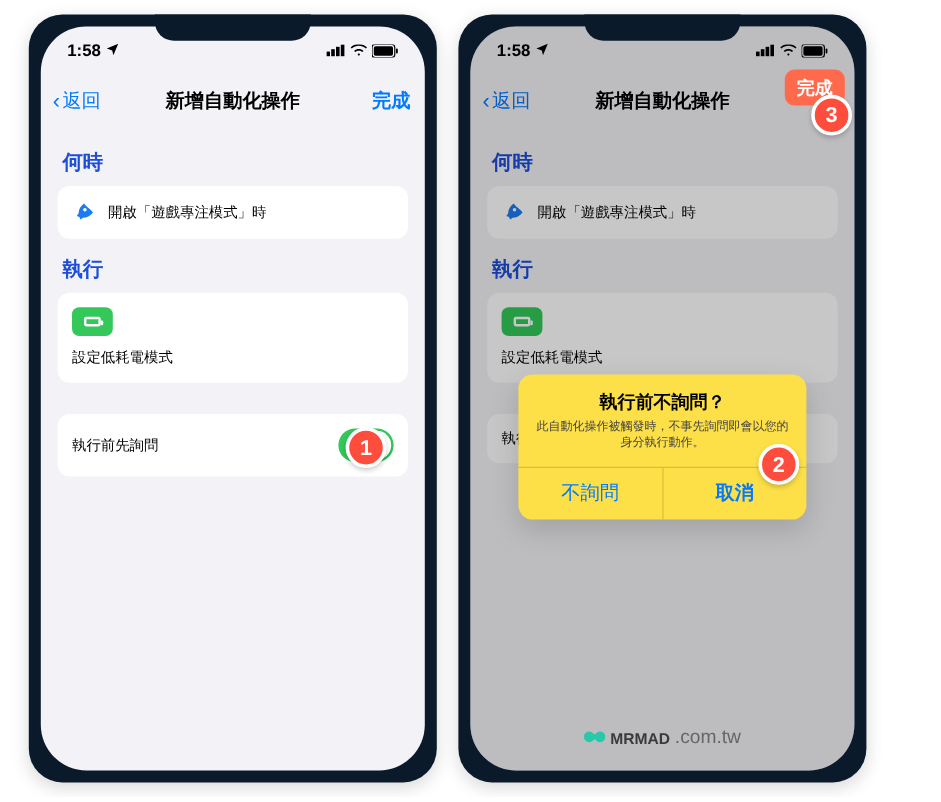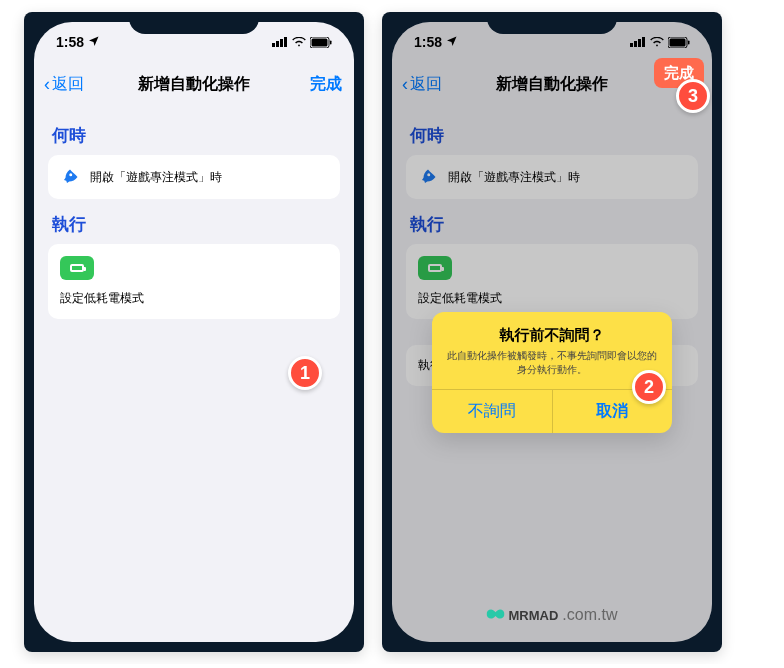--- a/index.html
+++ b/index.html
@@ -8,21 +8,21 @@
       font-family: -apple-system, "PingFang TC", "Helvetica Neue", sans-serif;
       display: flex;
       gap: 18px;
       padding: 12px 24px;
       position: relative;
     }
     .phone {
       width: 340px;
       height: 640px;
       background: #0a1a2a;
-      border-radius: 8px;
+      border-radius: 28px;
       padding: 10px;
       box-shadow: 0 4px 14px rgba(0,0,0,.15);
       position: relative;
     }
     .screen {
       width: 100%;
       height: 100%;
       border-radius: 38px;
       background: #f2f2f7;
       overflow: hidden;
@@ -251,20 +251,24 @@
       </div>
 
       <div class="section-h">執行</div>
       <div class="card exec-card">
         <div class="battery-icon">
             <div class="inner"></div>
           </div>
         <div>設定低耗電模式</div>
       </div>
 
+      <div class="card ask-card">
+        <span>執行前先詢問</span>
+        <div class="toggle"></div>
+      </div>
     </div>
 
     <div class="callout" style="top:334px; right:32px;">1</div>
   </div>
 </div>
 
 <div class="phone">
   <div class="notch"></div>
   <div class="screen dim">
     <div class="statusbar">

